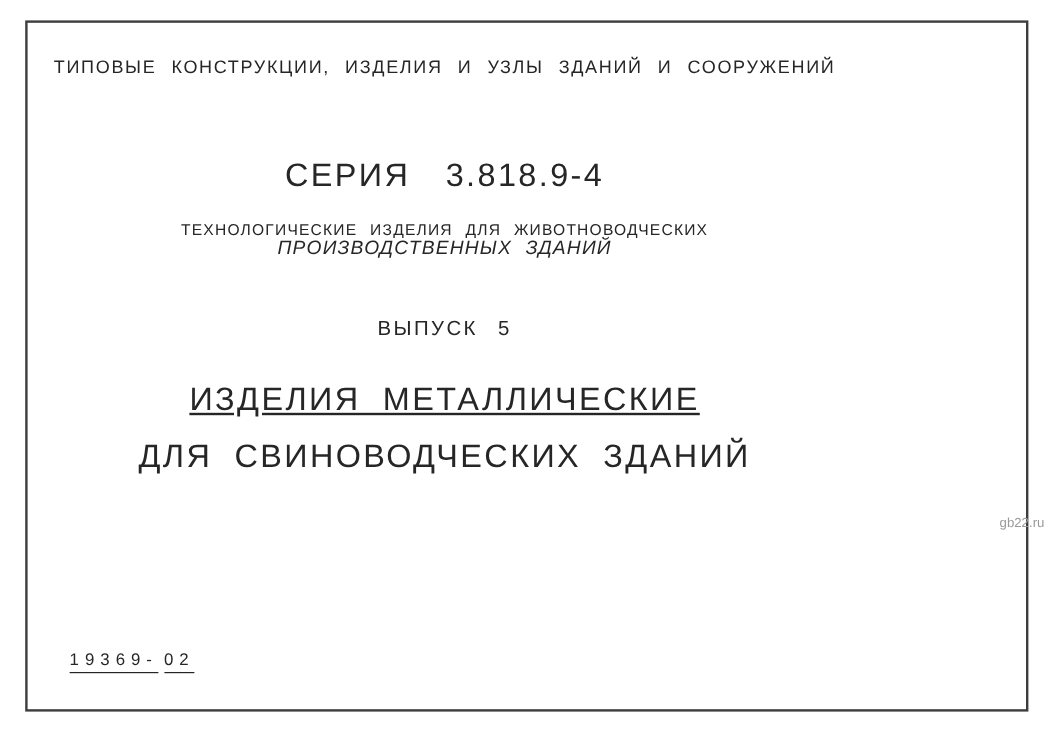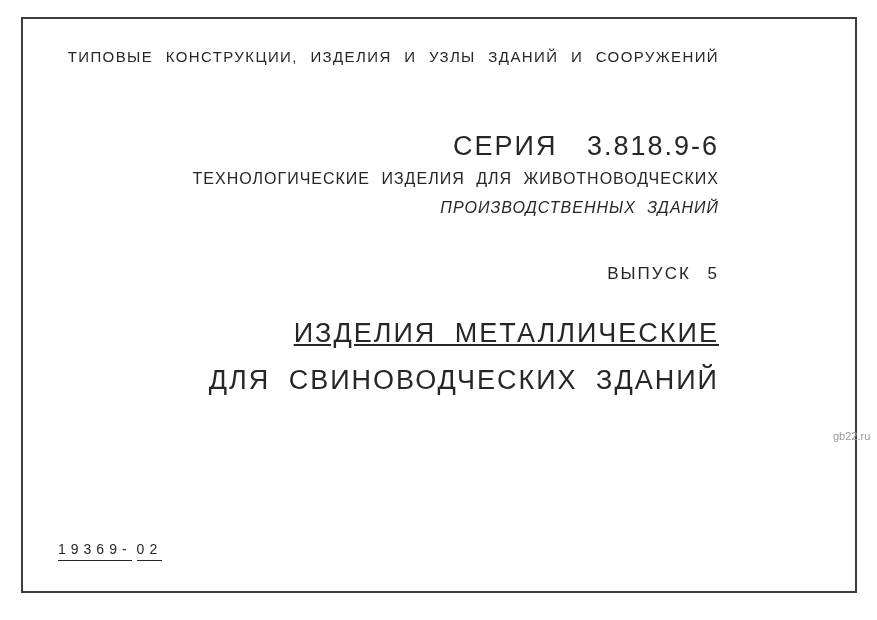--- a/index.html
+++ b/index.html
@@ -20,39 +20,39 @@
   .frame{
     position:absolute;
     left:21px;top:17px;
     width:836px;height:576px;
     border:2px solid var(--frame);
   }
   .centered{
     position:absolute;
     left:22px;
     width:697px;
-    text-align:right;
+    text-align:center;
     white-space:nowrap;
     color:var(--ink);
   }
   .header-line{
     top:48px;
     font-size:15px;
     letter-spacing:1.4px;
     word-spacing:7px;
   }
   .series-line{
     top:131px;
     font-size:27px;
     letter-spacing:2px;
     word-spacing:20px;
   }
   .subtitle-line1{
-    top:170px;
-    font-size:16px;
+    top:184px;
+    font-size:13px;
     letter-spacing:1px;
     word-spacing:6px;
   }
   .subtitle-line2{
     top:199px;
     font-size:16px;
     letter-spacing:1px;
     word-spacing:6px;
     font-style:italic;
   }
@@ -103,21 +103,21 @@
     z-index:2;
   }
 </style>
 </head>
 <body>
 
 <div class="frame"></div>
 
 <div class="centered header-line">ТИПОВЫЕ КОНСТРУКЦИИ, ИЗДЕЛИЯ И УЗЛЫ ЗДАНИЙ И СООРУЖЕНИЙ</div>
 
-<div class="centered series-line">СЕРИЯ 3.818.9-6</div>
+<div class="centered series-line">СЕРИЯ 3.818.9-4</div>
 
 <div class="centered subtitle-line1">ТЕХНОЛОГИЧЕСКИЕ ИЗДЕЛИЯ ДЛЯ ЖИВОТНОВОДЧЕСКИХ</div>
 
 <div class="centered subtitle-line2">ПРОИЗВОДСТВЕННЫХ ЗДАНИЙ</div>
 
 <div class="centered issue-line">ВЫПУСК 5</div>
 
 <div class="centered title-line1">ИЗДЕЛИЯ МЕТАЛЛИЧЕСКИЕ</div>
 
 <div class="centered title-line2">ДЛЯ СВИНОВОДЧЕСКИХ ЗДАНИЙ</div>

